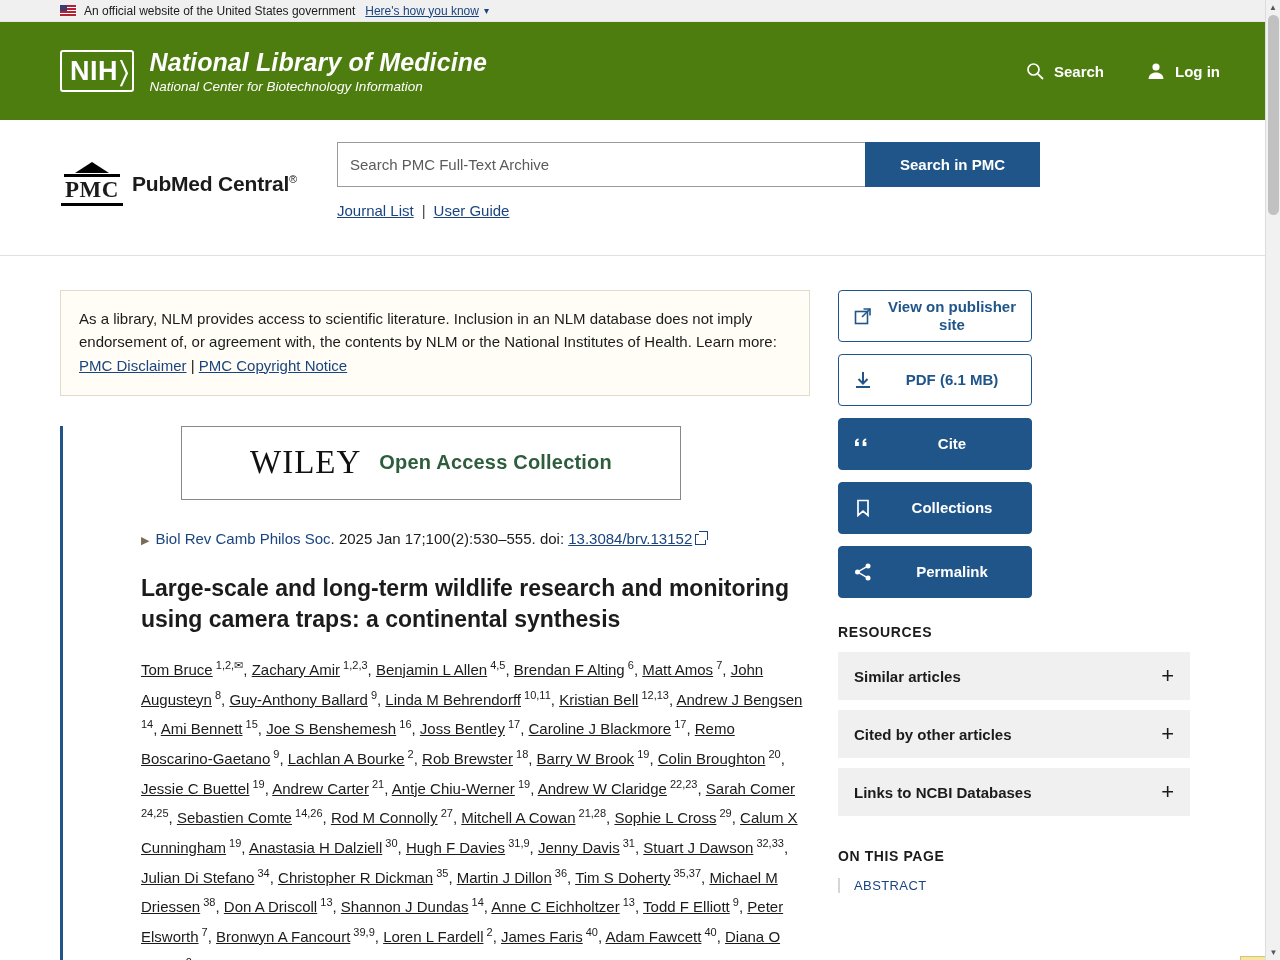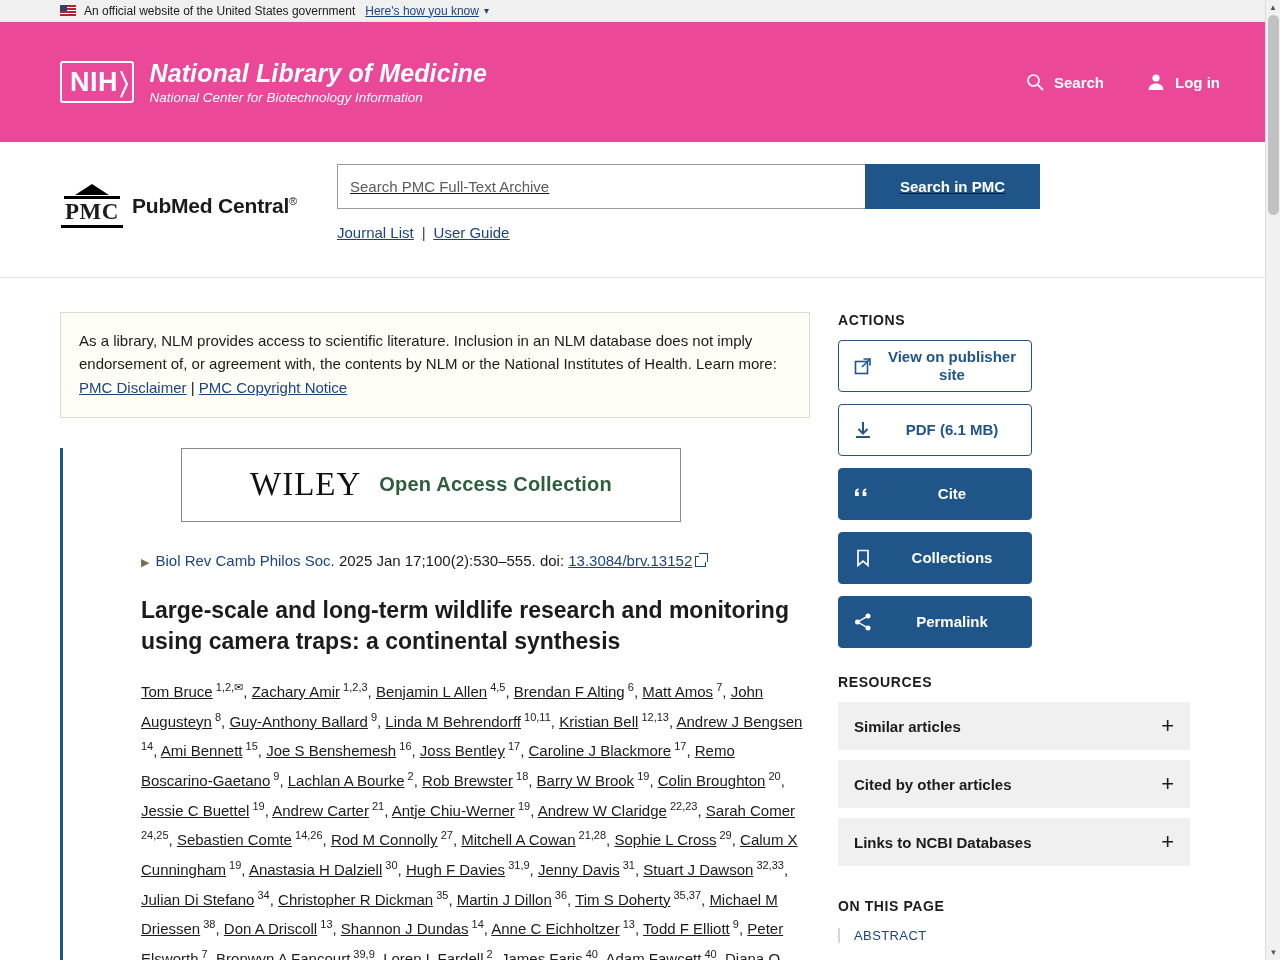--- a/index.html
+++ b/index.html
@@ -56,22 +56,22 @@
   }
   .chev {
     display: inline-block;
     margin-left: 5px;
     color: #1a4480;
     font-size: 10px;
   }
 
   
   .nih-header {
-    background: #ec4899;
-    height: 120px;
+    background: #4d7c0f;
+    height: 98px;
     display: flex;
     align-items: center;
     padding: 0 60px;
     color: #fff;
     justify-content: space-between;
   }
   .nih-logo-wrap { display: flex; align-items: center; }
   .nih-badge {
     border: 2px solid #fff;
     border-radius: 3px;
@@ -151,21 +151,21 @@
     width: 62px; height: 3px; background: #000; margin: 2px auto 0 auto;
   }
   .pmc-name {
     font-size: 21px;
     font-weight: bold;
     margin-left: 8px;
     letter-spacing: -0.2px;
   }
   .pmc-name sup { font-size: 11px; font-weight: normal; }
 
-  .search-area { margin-left: 40px; text-decoration: underline; }
+  .search-area { margin-left: 40px; }
   .search-row { display: flex; }
   .search-input {
     width: 528px;
     height: 45px;
     border: 1px solid #9b9b9b;
     border-right: none;
     padding: 0 12px;
     font-size: 15px;
     color: #444;
     font-family: "Liberation Sans", sans-serif;
@@ -506,21 +506,20 @@
         </div>
 
         <h1 class="article-title">Large-scale and long-term wildlife research and monitoring using camera traps: a continental synthesis</h1>
 
         <div class="authors"><a>Tom Bruce</a><sup> 1,2,</sup><sup class="env">✉</sup>, <a>Zachary Amir</a><sup> 1,2,3</sup>, <a>Benjamin L Allen</a><sup> 4,5</sup>, <a>Brendan F Alting</a><sup> 6</sup>, <a>Matt Amos</a><sup> 7</sup>, <a>John Augusteyn</a><sup> 8</sup>, <a>Guy-Anthony Ballard</a><sup> 9</sup>, <a>Linda M Behrendorff</a><sup> 10,11</sup>, <a>Kristian Bell</a><sup> 12,13</sup>, <a>Andrew J Bengsen</a><sup> 14</sup>, <a>Ami Bennett</a><sup> 15</sup>, <a>Joe S Benshemesh</a><sup> 16</sup>, <a>Joss Bentley</a><sup> 17</sup>, <a>Caroline J Blackmore</a><sup> 17</sup>, <a>Remo Boscarino-Gaetano</a><sup> 9</sup>, <a>Lachlan A Bourke</a><sup> 2</sup>, <a>Rob Brewster</a><sup> 18</sup>, <a>Barry W Brook</a><sup> 19</sup>, <a>Colin Broughton</a><sup> 20</sup>, <a>Jessie C Buettel</a><sup> 19</sup>, <a>Andrew Carter</a><sup> 21</sup>, <a>Antje Chiu-Werner</a><sup> 19</sup>, <a>Andrew W Claridge</a><sup> 22,23</sup>, <a>Sarah Comer</a><sup> 24,25</sup>, <a>Sebastien Comte</a><sup> 14,26</sup>, <a>Rod M Connolly</a><sup> 27</sup>, <a>Mitchell A Cowan</a><sup> 21,28</sup>, <a>Sophie L Cross</a><sup> 29</sup>, <a>Calum X Cunningham</a><sup> 19</sup>, <a>Anastasia H Dalziell</a><sup> 30</sup>, <a>Hugh F Davies</a><sup> 31,9</sup>, <a>Jenny Davis</a><sup> 31</sup>, <a>Stuart J Dawson</a><sup> 32,33</sup>, <a>Julian Di Stefano</a><sup> 34</sup>, <a>Christopher R Dickman</a><sup> 35</sup>, <a>Martin J Dillon</a><sup> 36</sup>, <a>Tim S Doherty</a><sup> 35,37</sup>, <a>Michael M Driessen</a><sup> 38</sup>, <a>Don A Driscoll</a><sup> 13</sup>, <a>Shannon J Dundas</a><sup> 14</sup>, <a>Anne C Eichholtzer</a><sup> 13</sup>, <a>Todd F Elliott</a><sup> 9</sup>, <a>Peter Elsworth</a><sup> 7</sup>, <a>Bronwyn A Fancourt</a><sup> 39,9</sup>, <a>Loren L Fardell</a><sup> 2</sup>, <a>James Faris</a><sup> 40</sup>, <a>Adam Fawcett</a><sup> 40</sup>, <a>Diana O Fisher</a><sup> 2</sup>, <a>Peter J S Fleming</a></div>
       </div>
     </div>
   </div>
 
   <div class="right-col">
-    <div class="col-head">ACTIONS</div>
 
     <div class="action-btn outline">
       <svg class="ico" viewBox="0 0 20 20">
         <rect x="2.5" y="5.5" width="12" height="12" fill="none" stroke="#20558a" stroke-width="1.6"></rect>
         <path d="M10.5 3h6.5v6.5" fill="none" stroke="#20558a" stroke-width="1.6"></path>
         <line x1="9" y1="11" x2="17" y2="3" stroke="#20558a" stroke-width="1.6"></line>
       </svg>
       <span class="lbl">View on publisher site</span>
     </div>
 

